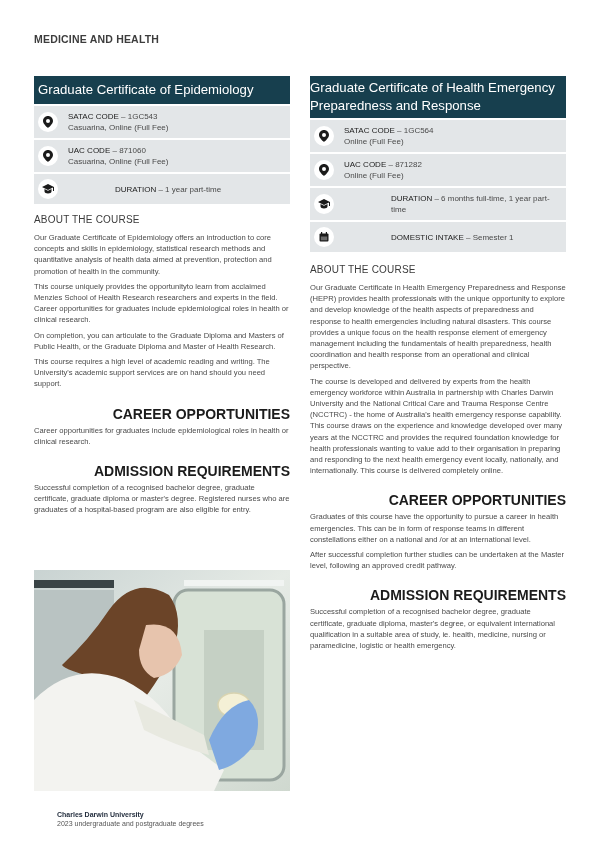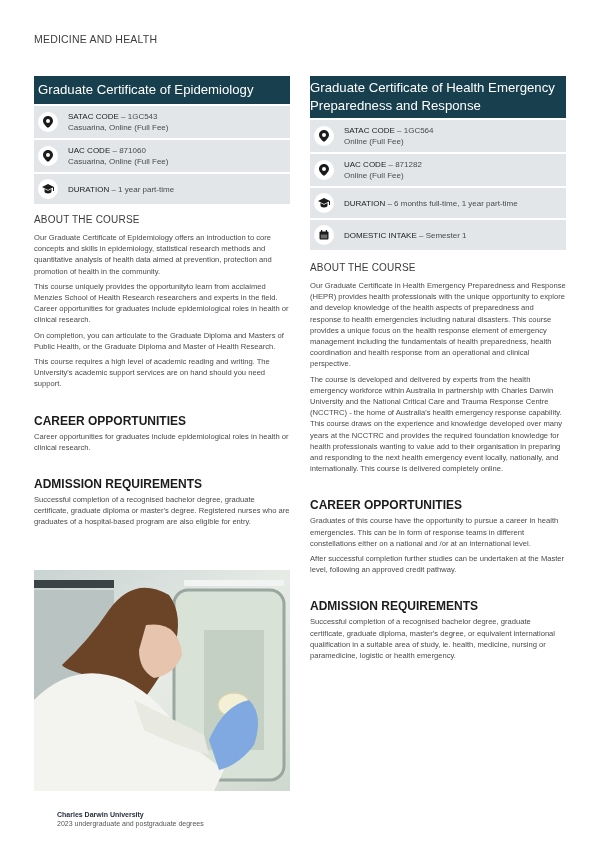--- a/index.html
+++ b/index.html
@@ -1,30 +1,30 @@
 <!DOCTYPE html>
 <html><head>
 <meta charset="utf-8">
 <style>
   * { margin:0; padding:0; box-sizing:border-box; }
   html, body { width:600px; height:848px; background:#ffffff; overflow:hidden; }
   body { position:relative; font-family:"Liberation Sans", sans-serif; color:#3a3a3a; }
-  .section-label { position:absolute; left:34px; top:33px; font-size:10.5px; letter-spacing:0.2px; color:#3d3d3d; }
+  .section-label { position:absolute; left:34px; top:33px; font-size:10.5px; letter-spacing:0.2px; color:#3d3d3d;font-weight:bold; }
   .col { position:absolute; width:256px; }
   .col-left { left:34px; top:76px; }
   .col-right { left:310px; top:76px; }
   .card-title { background:#173f4e; color:#ffffff; font-size:13.2px; line-height:18px; padding:3px 4px 3px 0; }
   .row { background:#e3e6e8; display:flex; align-items:center; margin-top:2px; padding:5px 4px 5px 4px; min-height:28px; }
   .row .ico { width:20px; height:20px; border-radius:50%; background:#ffffff; flex:0 0 20px; display:flex; align-items:center; justify-content:center; margin-right:10px; }
   .row .txt { font-size:8px; line-height:11px; color:#4a4a4a; }
   .row .txt b { color:#1b1b1b; font-weight:normal; }
-  .row.tall { min-height:30px; }
+  .row.tall { min-height:30px;gap:47px; }
   .about-h { font-size:10px; color:#3a3a3a; margin-top:10px; margin-bottom:7px; letter-spacing:0.2px; }
   p.body { font-size:7.6px; line-height:11.2px; color:#4a4a4a; margin-bottom:4px; }
-  h4 { font-size:12px; font-weight:bold; color:#1b1b1b; margin-top:24px; margin-bottom:3px; }
+  h4 { font-size:14px; font-weight:bold; color:#1b1b1b; margin-top:16px; margin-bottom:3px;text-align:right; }
   .photo { position:absolute; left:34px; top:570px; width:256px; height:221px; overflow:hidden; background:#dfe3e2; }
   .footer-num { position:absolute; left:20px; top:854px; font-size:8.5px; font-weight:bold; color:#1f2a3a; }
   .footer-uni { position:absolute; left:57px; top:811px; font-size:7px; font-weight:bold; color:#1f2a3a; }
   .footer-sub { position:absolute; left:57px; top:820px; font-size:7px; color:#555; }
 </style>
 </head>
 <body>
 
 <div class="section-label">MEDICINE AND HEALTH</div>
 

